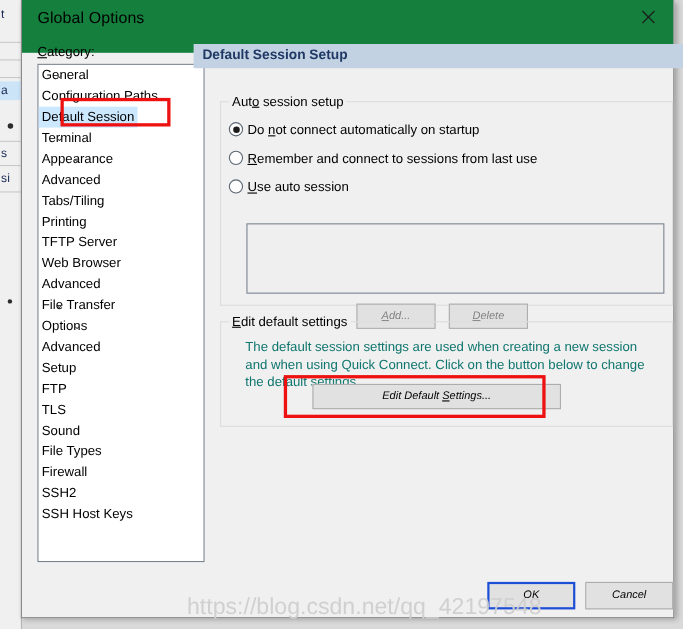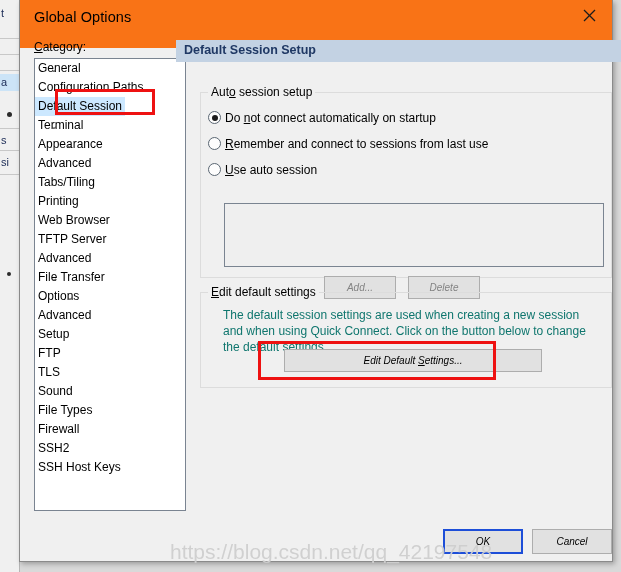--- a/index.html
+++ b/index.html
@@ -69,21 +69,21 @@
     border-top: none;
     box-sizing: border-box;
     box-shadow: 2px 2px 5px rgba(0,0,0,0.28);
   }
 
   .titlebar {
     position: absolute;
     left: 0; top: 0;
     width: 100%;
     height: 48px;
-    background: #f97316;
+    background: #15803d;
     box-sizing: border-box;
   }
   .title-text {
     position: absolute;
     left: 14px;
     top: 9px;
     font-size: 14.5px;
     color: #000000;
     letter-spacing: 0.1px;
   }
@@ -268,21 +268,21 @@
     top: 14px;
     width: 378px;
     font-size: 12px;
     color: #0f766e;
     line-height: 16px;
   }
 
   #btn-edit-default {
     left: 83px;
     top: 56px;
-    width: 258px;
+    width: 226px;
     height: 23px;
   }
 
   
   .redbox {
     position: absolute;
     border: 3px solid #ee1111;
     box-sizing: border-box;
     pointer-events: none;
   }
@@ -387,25 +387,25 @@
 
       <div class="tnode">
         <span class="d1 lbl">Tabs/Tiling</span>
       </div>
 
       <div class="tnode">
         <span class="d1 lbl">Printing</span>
       </div>
 
       <div class="tnode">
+        <span class="d1 lbl">TFTP Server</span>
+      </div>
+
+      <div class="tnode">
         <span class="d1 lbl">Web Browser</span>
-      </div>
-
-      <div class="tnode">
-        <span class="d1 lbl">TFTP Server</span>
       </div>
 
       <div class="tnode">
         <span class="d1 lbl">Advanced</span>
       </div>
 
       <div class="tnode">
         <span class="chev c0">⌄</span>
         <span class="d0 lbl">File Transfer</span>
       </div>

